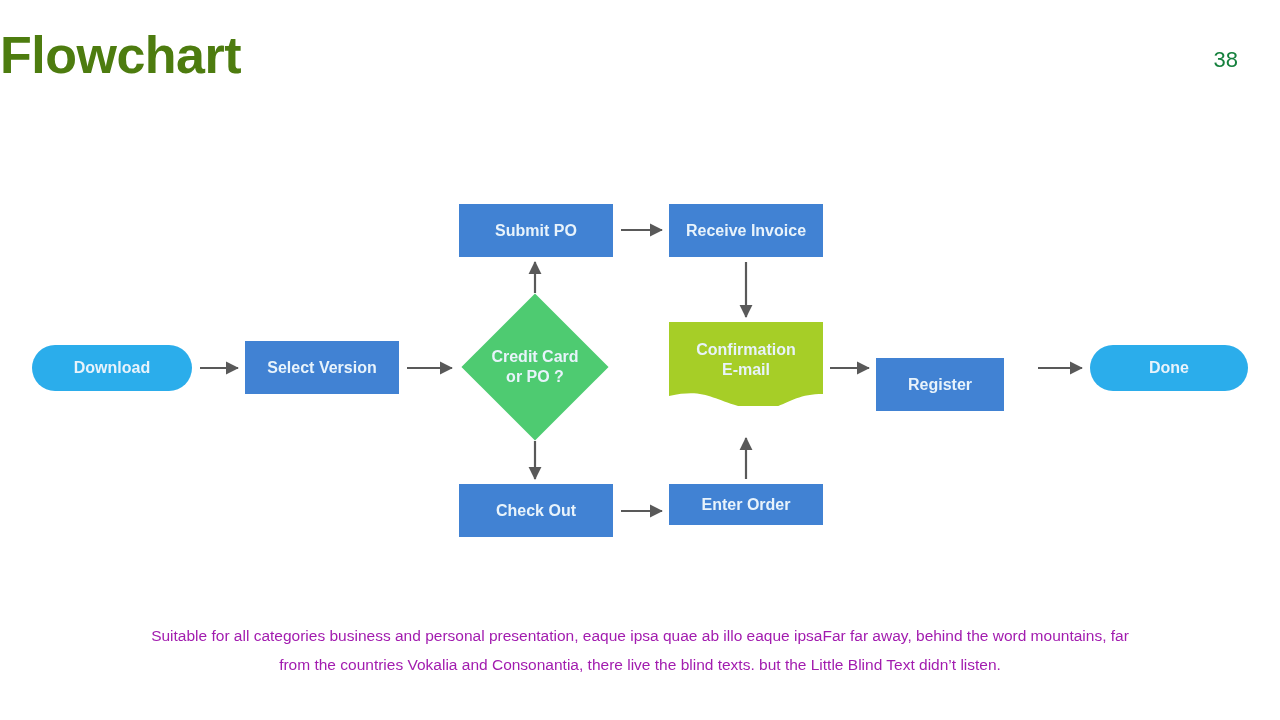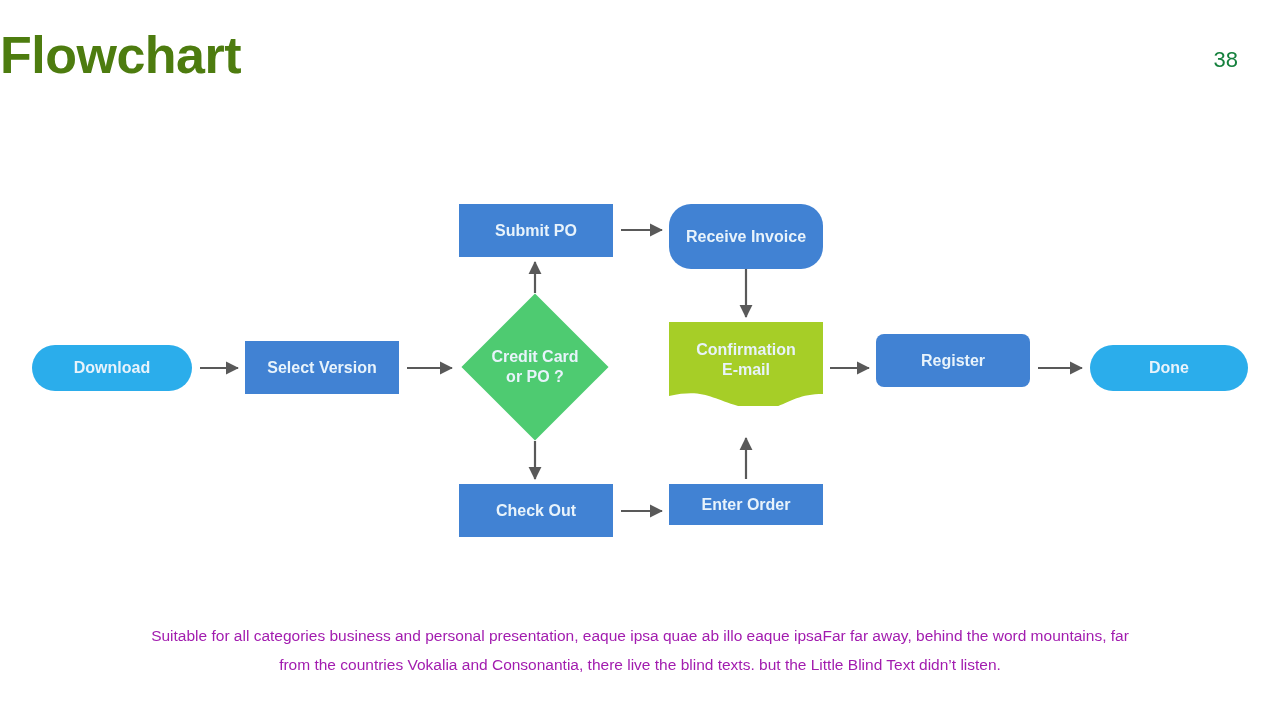--- a/index.html
+++ b/index.html
@@ -180,41 +180,41 @@
   <div class="node node-diamond" style="left:460px; top:294px; width:150px; height:146px;">
     <span class="diamond-shape"></span>
     <span class="node-label">Credit Card
 or PO ?</span>
   </div>
 
   <div class="node node-rect" style="left:459px; top:204px; width:154px; height:53px;">
     <span class="node-label">Submit PO</span>
   </div>
 
-  <div class="node node-rect" style="left:669px; top:204px; width:154px; height:65px;border-radius:22px;">
+  <div class="node node-rect" style="left:669px; top:204px; width:154px; height:53px;">
     <span class="node-label">Receive Invoice</span>
   </div>
 
   <div class="node node-rect" style="left:459px; top:484px; width:154px; height:53px;">
     <span class="node-label">Check Out</span>
   </div>
 
   <div class="node node-rect" style="left:669px; top:484px; width:154px; height:41px;">
     <span class="node-label">Enter Order</span>
   </div>
 
   <div class="node node-doc" style="left:669px; top:322px; width:154px; height:84px;">
     <svg class="doc-shape" viewBox="0 0 154 84" preserveAspectRatio="none" xmlns="http://www.w3.org/2000/svg">
       <path d="M0,0 L154,0 L154,72 C115,72 112,94 77,86 C42,78 38,66 0,74 Z" fill="#a6ce27"></path>
     </svg>
     <span class="node-label">Confirmation
 E-mail</span>
   </div>
 
-  <div class="node node-rect" style="left:876px; top:334px; width:154px; height:53px;border-radius:8px;">
+  <div class="node node-rect" style="left:876px; top:358px; width:128px; height:53px;">
     <span class="node-label">Register</span>
   </div>
 
   <div class="node node-pill" style="left:1090px; top:345px; width:158px; height:46px;">
     <span class="node-label">Done</span>
   </div>
 
 </div>
 
 <div id="caption">

